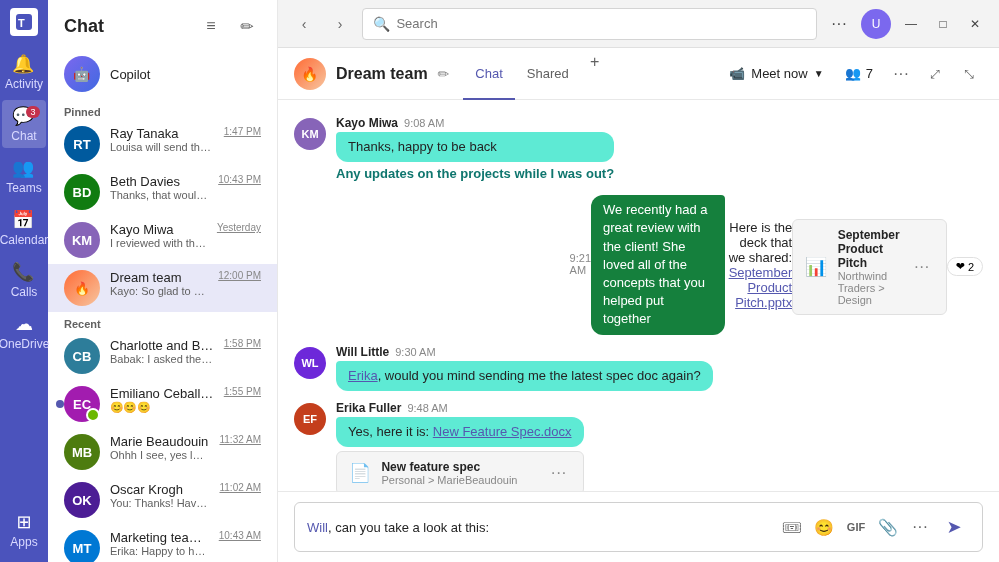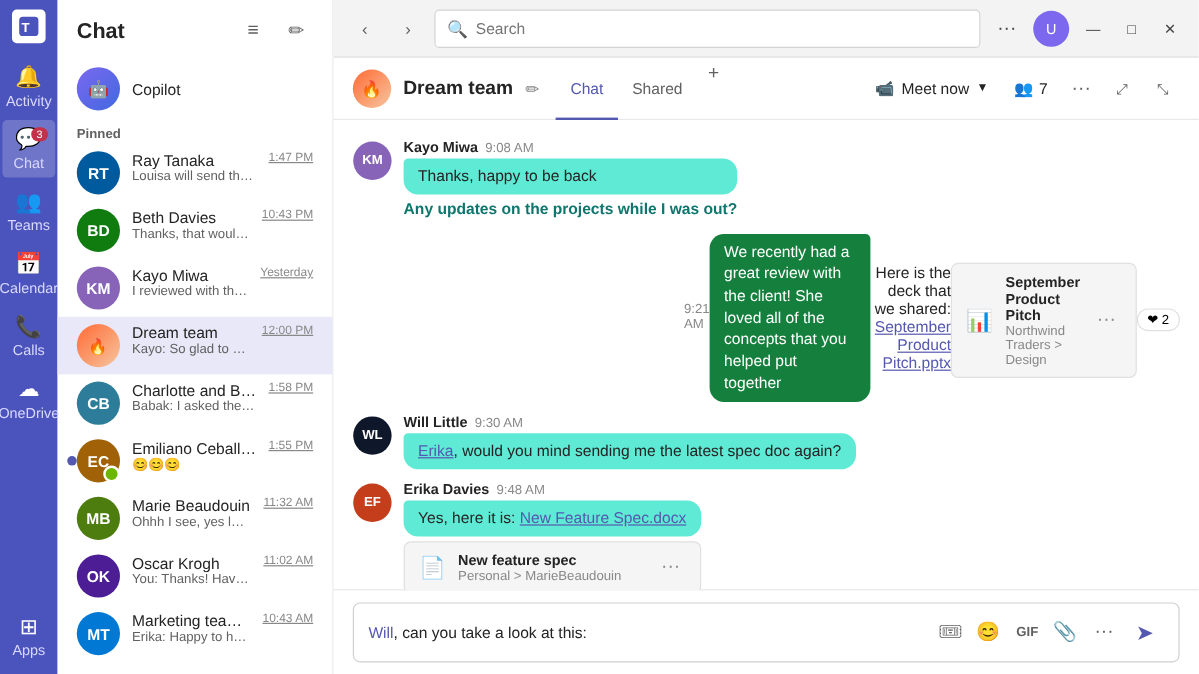--- a/index.html
+++ b/index.html
@@ -351,33 +351,34 @@
 
   <div class="chat-item active">
     <div class="avatar" style="background:linear-gradient(135deg,#ff6b35,#f7c59f)">🔥</div>
     <div class="chat-item-info">
       <div class="chat-item-name">Dream team</div>
       <div class="chat-item-preview">Kayo: So glad to hear that the r...</div>
     </div>
     <div class="chat-item-time">12:00 PM</div>
   </div>
 
+  <div class="section-label">Recent</div>
 
   <div class="chat-item">
     <div class="avatar" style="background:#2d7d9a">CB</div>
     <div class="chat-item-info">
       <div class="chat-item-name">Charlotte and Babak</div>
       <div class="chat-item-preview">Babak: I asked the client to send...</div>
     </div>
     <div class="chat-item-time">1:58 PM</div>
   </div>
 
   <div class="chat-item" style="position:relative">
     <div class="unread-dot"></div>
-    <div class="avatar avatar-online" style="background:#a16207">EC</div>
+    <div class="avatar avatar-online" style="background:#a21caf">EC</div>
     <div class="chat-item-info">
       <div class="chat-item-name">Emiliano Ceballos</div>
       <div class="chat-item-preview">😊😊😊</div>
     </div>
     <div class="chat-item-time">1:55 PM</div>
   </div>
 
   <div class="chat-item">
     <div class="avatar" style="background:#4d7c0f">MB</div>
     <div class="chat-item-info">
@@ -486,37 +487,37 @@
         <div class="reaction-bar" style="justify-content:flex-end;">
           <div class="reaction">
             <span>❤</span>
             <span>2</span>
           </div>
         </div>
       </div>
     </div>
 
     <div class="msg-group">
-      <div class="msg-avatar" style="background:#0f172a">WL</div>
+      <div class="msg-avatar" style="background:#6d28d9">WL</div>
       <div class="msg-content">
         <div class="msg-sender-time">
           <span class="msg-sender">Will Little</span>
           <span class="msg-time-small">9:30 AM</span>
         </div>
         <div class="msg-bubble">
           <span class="link-text">Erika</span>, would you mind sending me the latest spec doc again?
         </div>
       </div>
     </div>
 
     <div class="msg-group">
       <div class="msg-avatar" style="background:#c43e1c">EF</div>
       <div class="msg-content">
         <div class="msg-sender-time">
-          <span class="msg-sender">Erika Davies</span>
+          <span class="msg-sender">Erika Fuller</span>
           <span class="msg-time-small">9:48 AM</span>
         </div>
         <div class="msg-bubble">
           Yes, here it is: <span class="link-text">New Feature Spec.docx</span>
         </div>
         <div class="file-card">
           <span class="file-icon-word">📄</span>
           <div class="file-info">
             <div class="file-name">New feature spec</div>
             <div class="file-path">Personal &gt; MarieBeaudouin</div>

